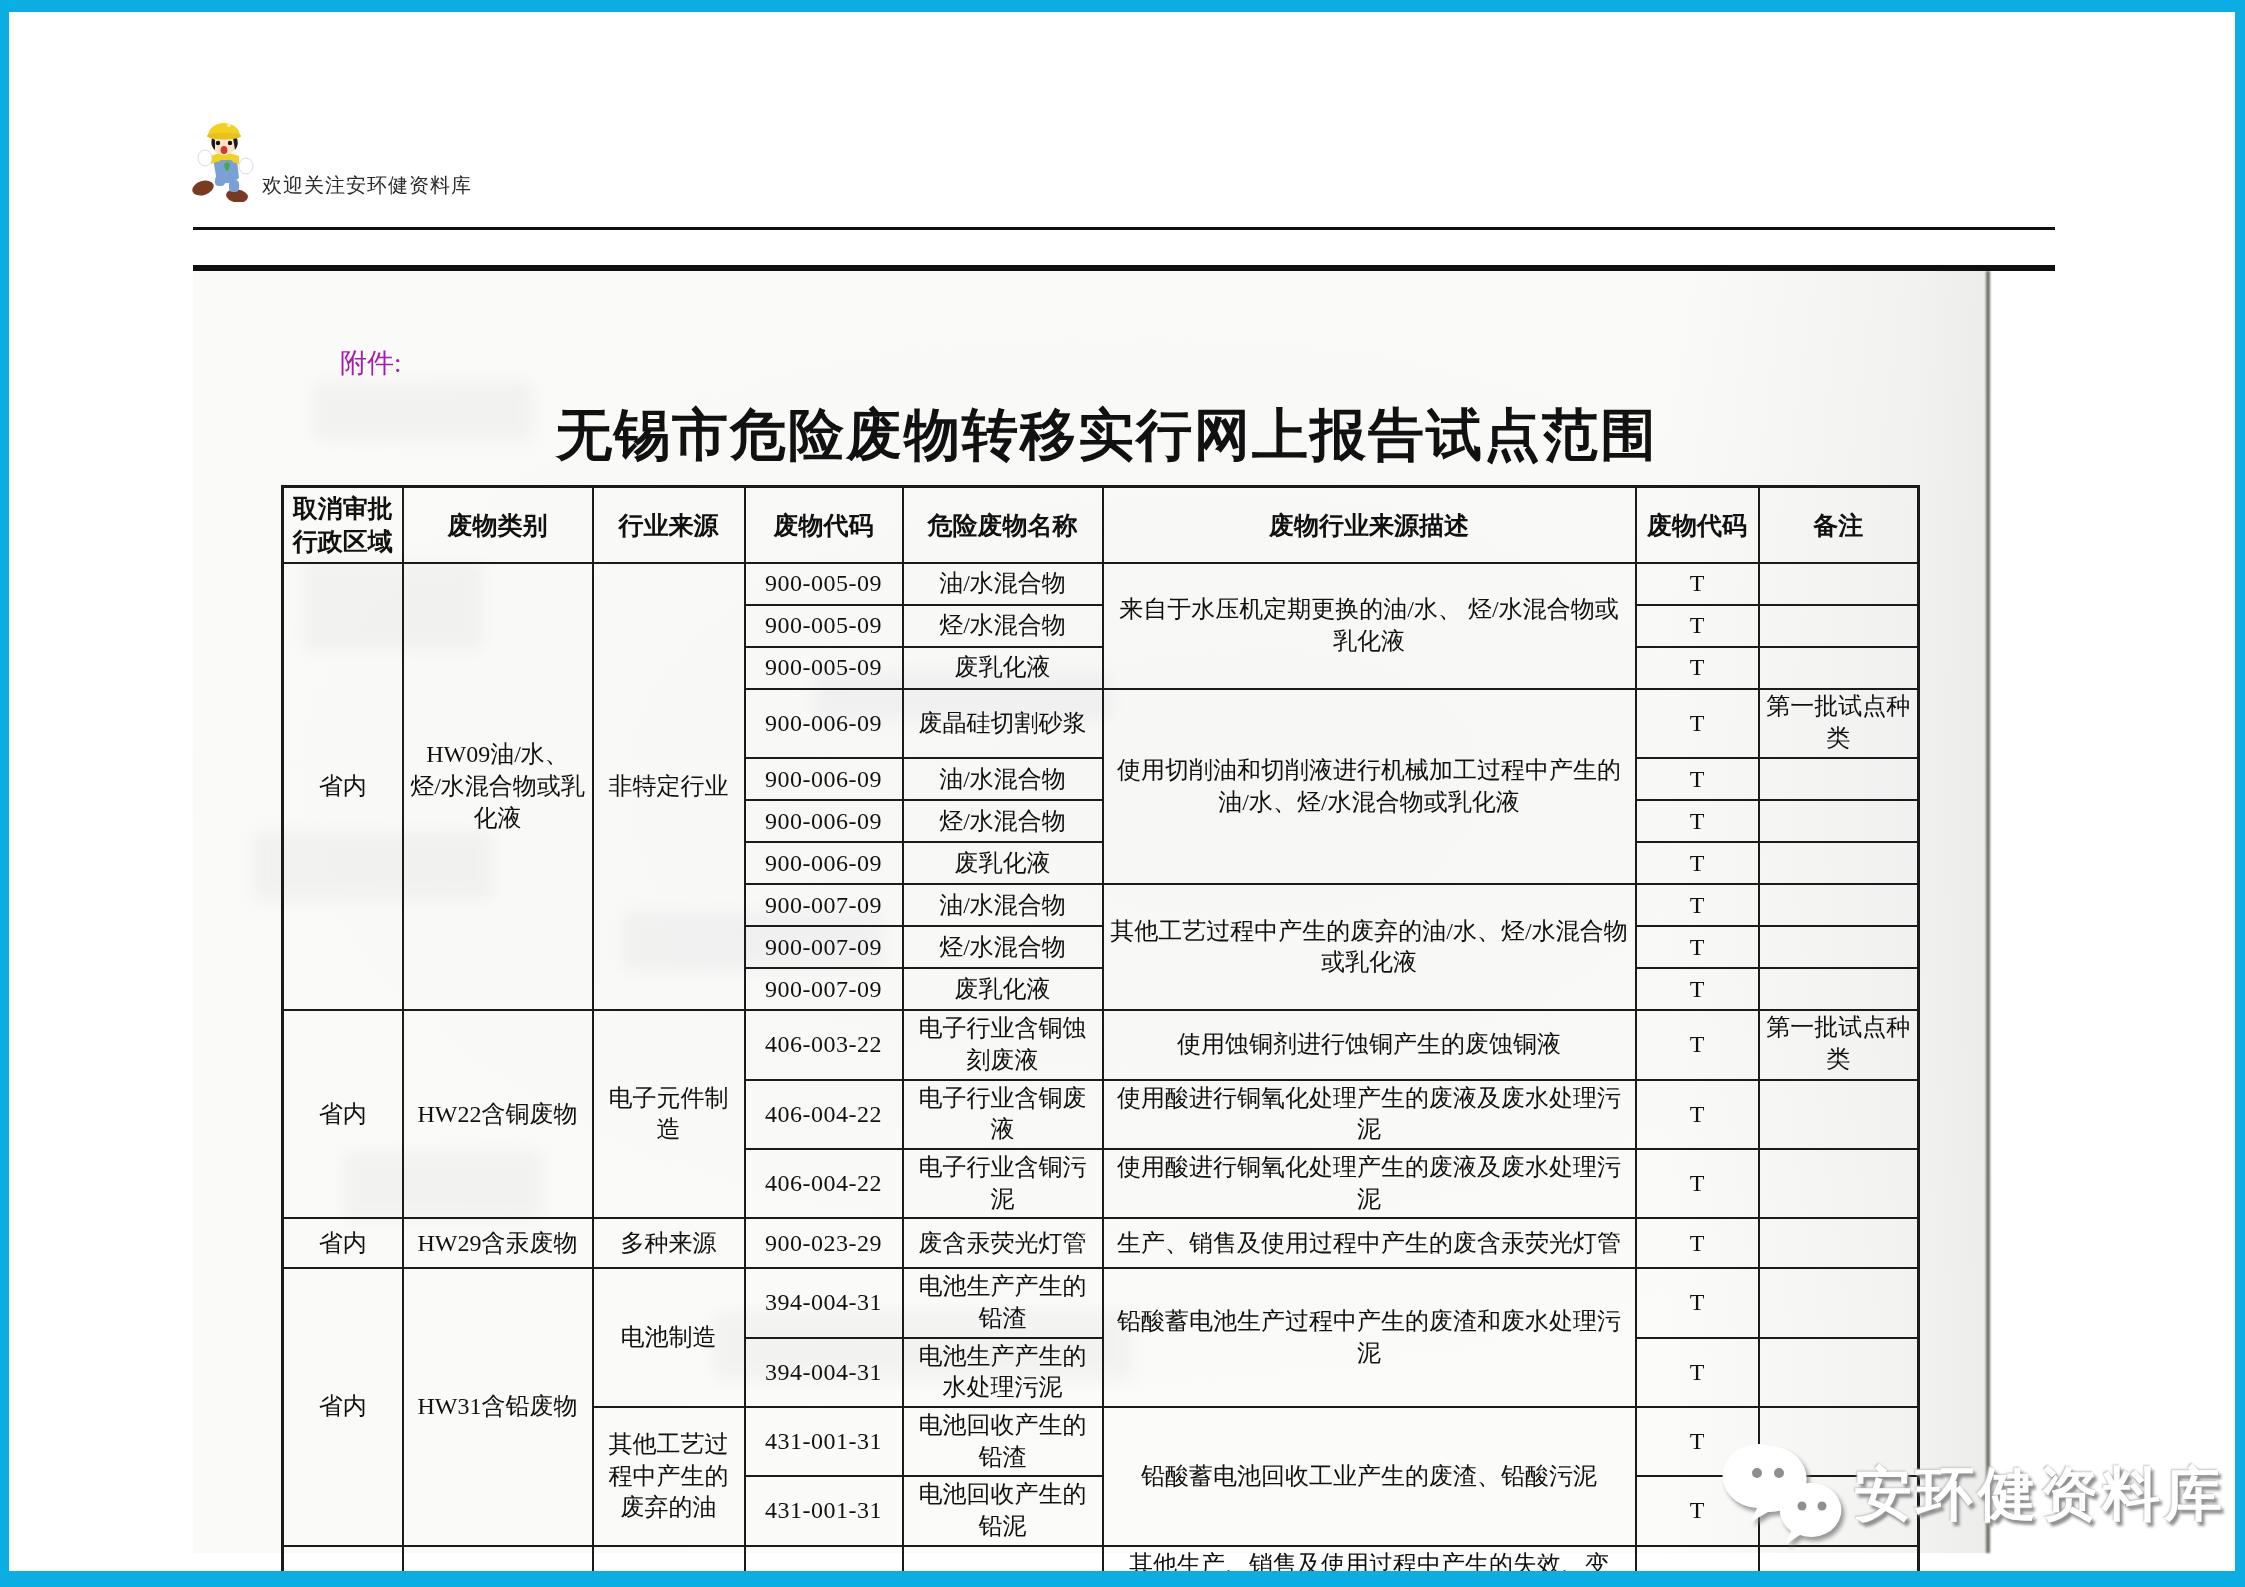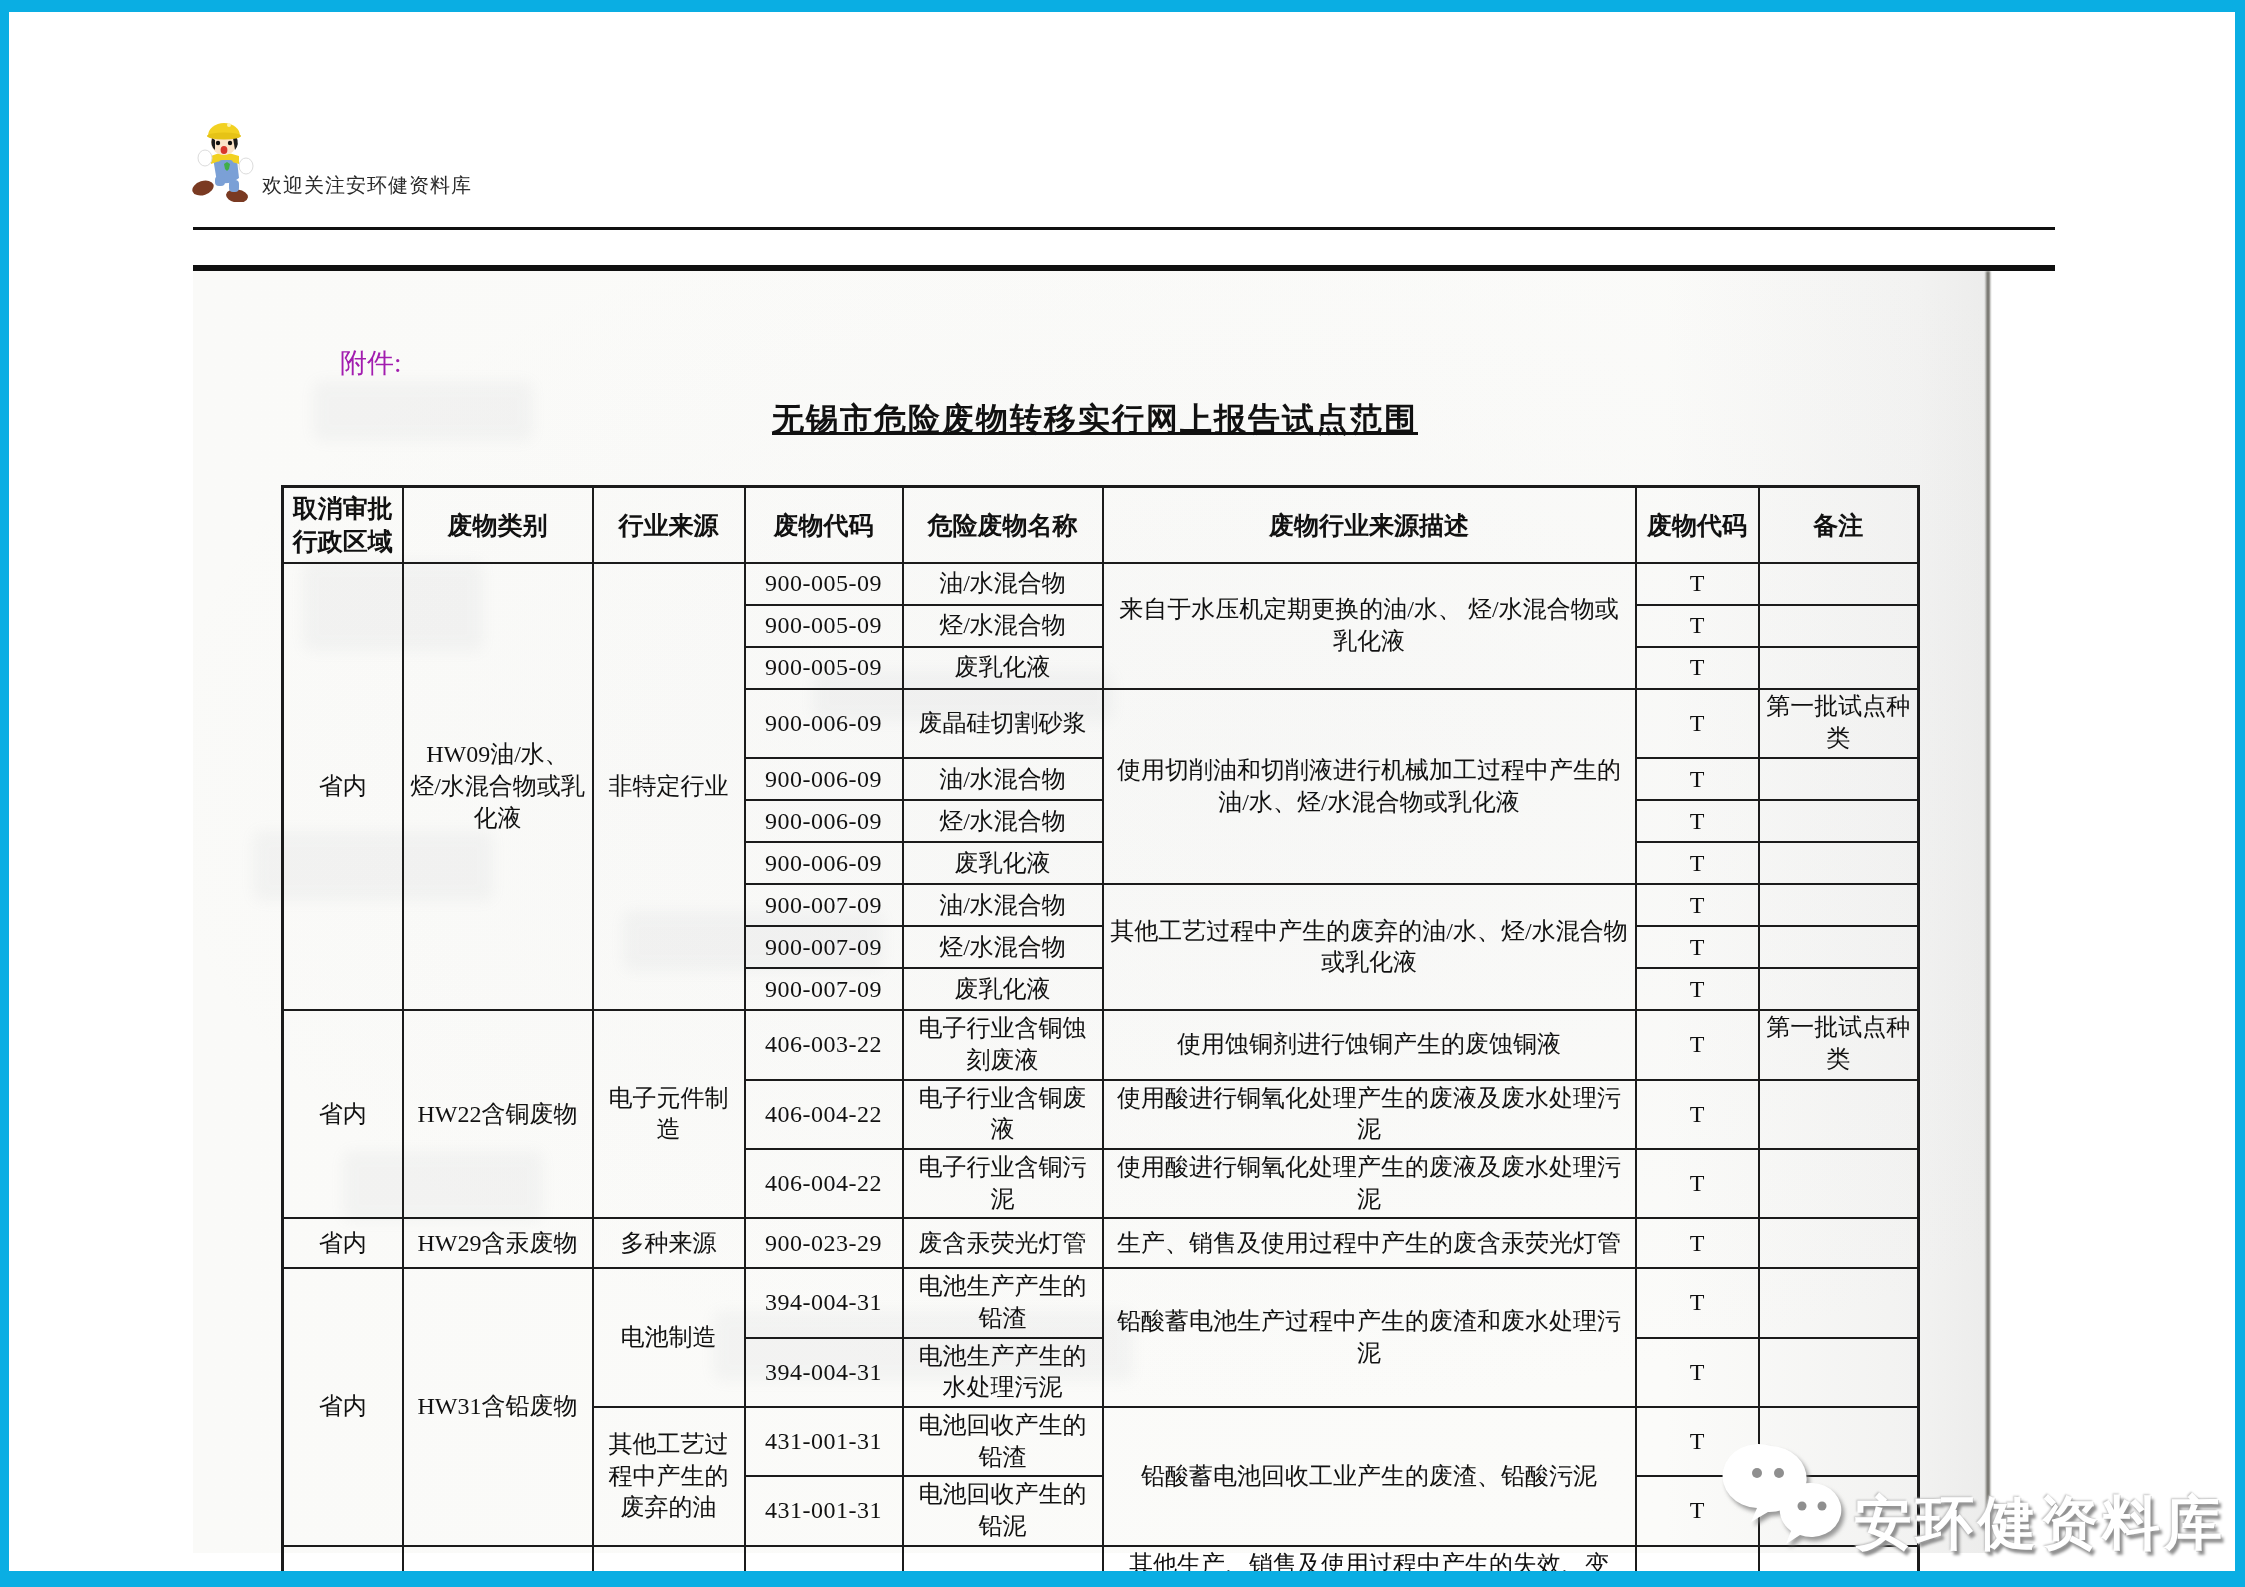--- a/index.html
+++ b/index.html
@@ -35,22 +35,22 @@
   }
   .scan-page::after{ 
     content:"";position:absolute;right:0;top:0;width:4px;height:100%;
     background:#55544c;filter:blur(1px);opacity:.8;
   }
   .smudge{position:absolute;background:#9aa0a8;filter:blur(7px);border-radius:8px;opacity:.08;}
   .attachment{
     position:absolute;left:340px;top:345px;font-size:27px;font-weight:normal;color:#a21caf;
   }
   .doc-title{
-    position:absolute;left:277px;top:398px;width:1636px;text-align:center;
-    font-size:32px;font-weight:bold;letter-spacing:2px;color:#111;text-decoration:underline;
+    position:absolute;left:289px;top:398px;width:1636px;text-align:center;
+    font-size:56px;font-weight:bold;letter-spacing:2px;color:#111;
   }
   
   table.waste{
     position:absolute;left:281px;top:485px;width:1636px;
     border-collapse:collapse;table-layout:fixed;
     background:transparent;
   }
   table.waste th,table.waste td{
     border:2px solid #1b1b1b;
     text-align:center;vertical-align:middle;
@@ -61,21 +61,21 @@
   table.waste{border:3px solid #1b1b1b;}
   table.waste th{
     font-weight:bold;font-size:25px;white-space:pre-line;height:70px;padding:2px 2px;
   }
   td.c3{font-size:25px;letter-spacing:0.5px;}
   td.c4{font-size:24px;}
   td.c5{font-size:22px;}
   td.c6{font-size:24px;}
   td.c7{font-size:21px;padding:2px 2px;font-family:Liberation Mono, monospace;}
   
-  .watermark{position:absolute;left:1716px;top:1438px;z-index:60;display:flex;align-items:flex-end;}
+  .watermark{position:absolute;left:1716px;top:1438px;z-index:60;display:flex;align-items:flex-start;}
   .wm-bubbles{width:130px;height:125px;filter:drop-shadow(3px 4px 2px rgba(120,120,120,.75));}
   .wm-text{
     margin-left:8px;margin-top:18px;
     font-size:58px;font-weight:bold;letter-spacing:4px;color:#ffffff;
     text-shadow:3px 4px 3px #8f8f8f,-1px -1px 2px #c2c2c2,1px 1px 0 #d8d8d8;
     white-space:nowrap;
   }
 </style>
 </head>
 <body>

